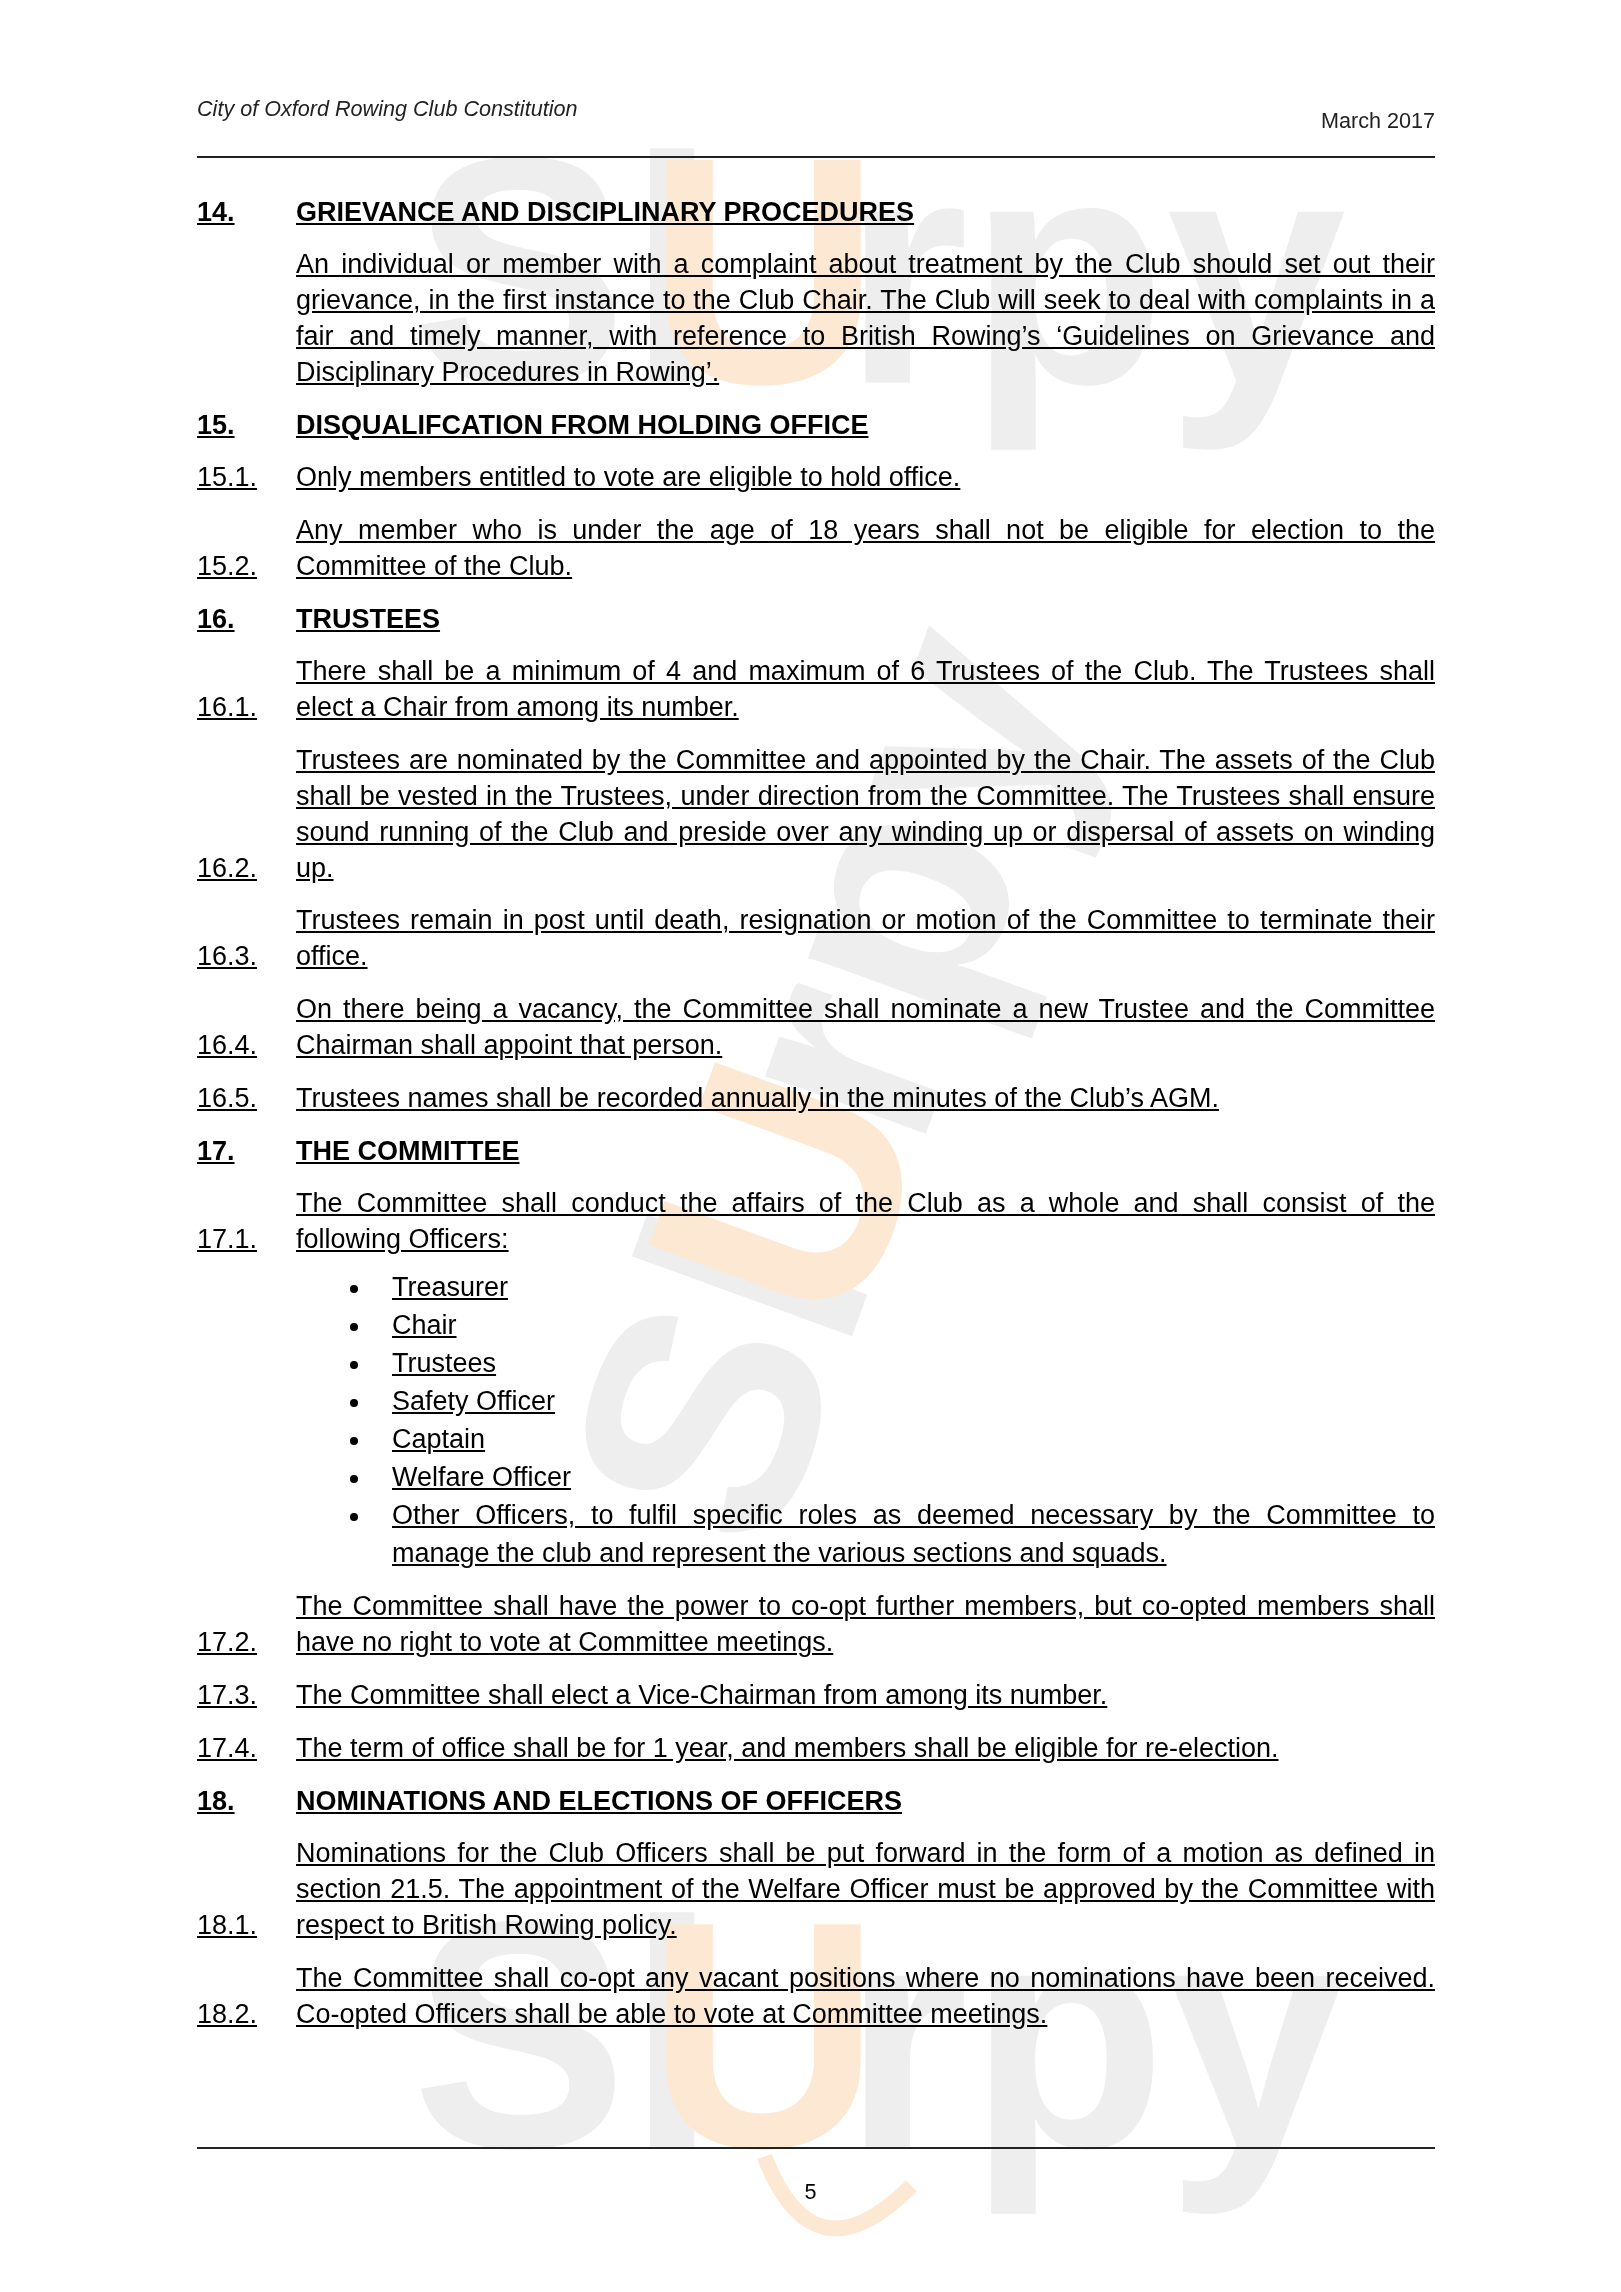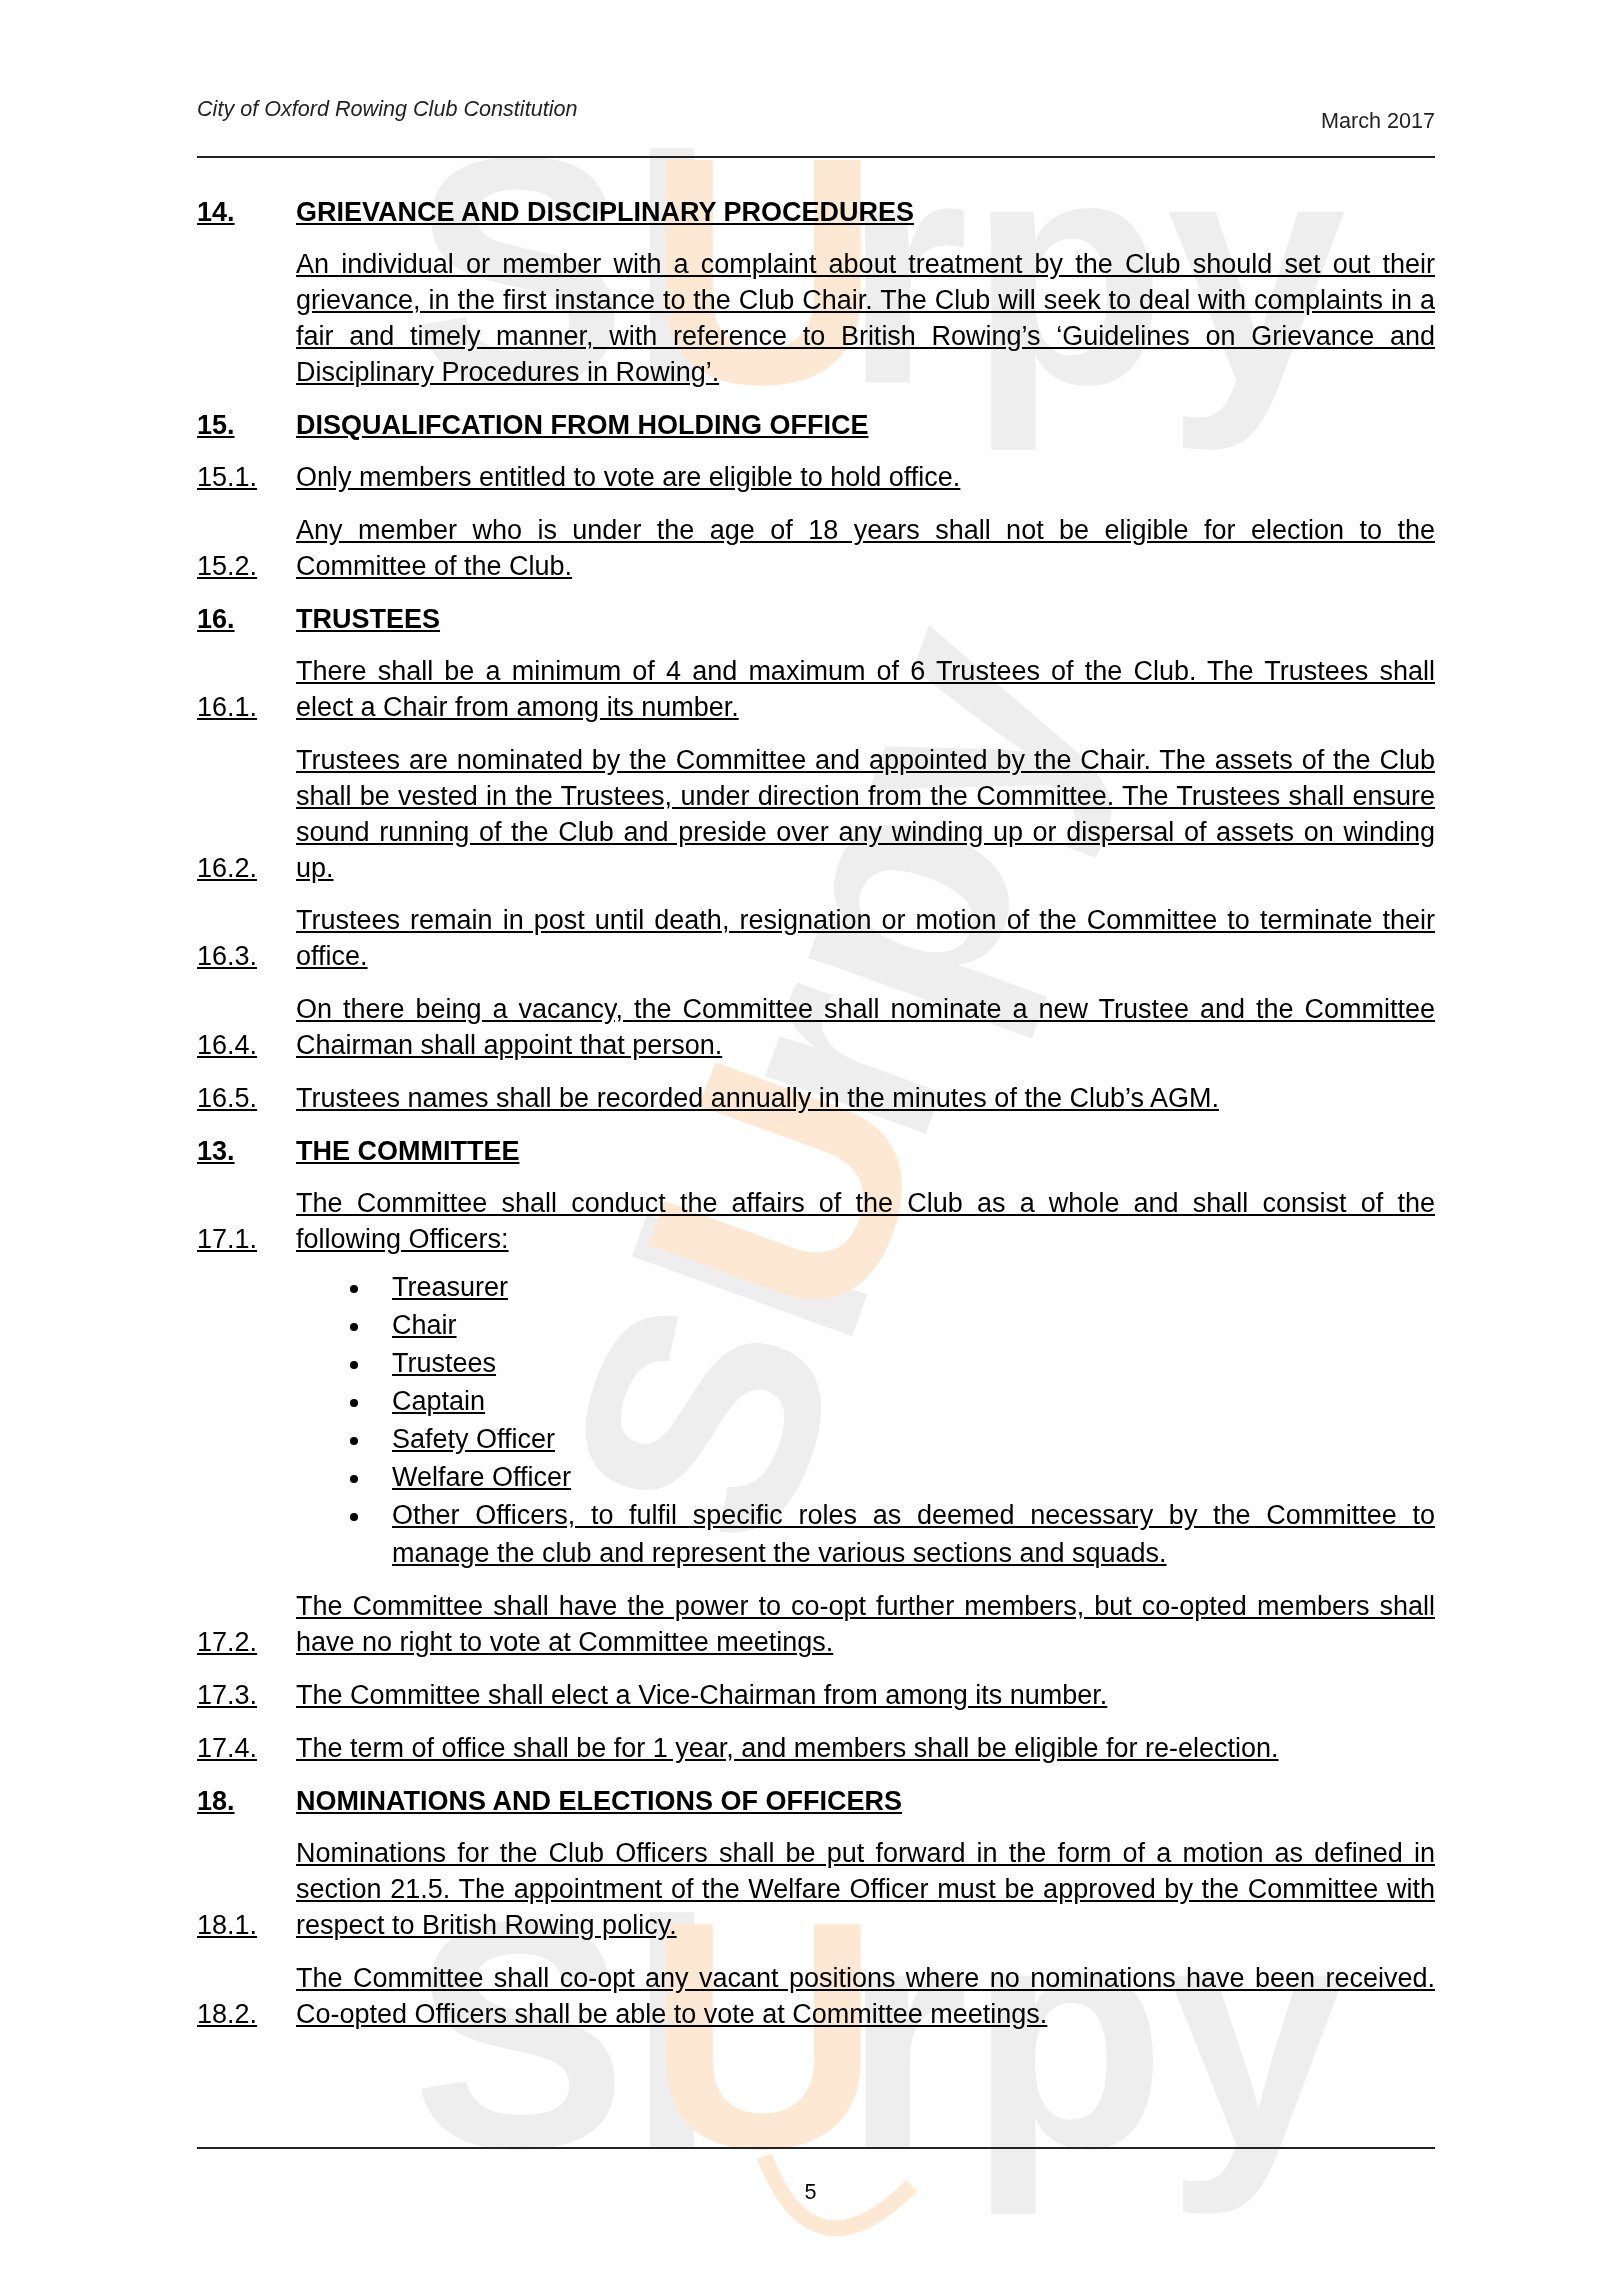--- a/index.html
+++ b/index.html
@@ -103,33 +103,33 @@
       <span class="text">On there being a vacancy, the Committee shall nominate a new Trustee and the Committee Chairman shall appoint that person.</span>
     </div>
     <div class="para">
       <span class="num">16.5.</span>
       <span class="text">Trustees names shall be recorded annually in the minutes of the Club’s AGM.</span>
     </div>
   </div>
 
   <div class="section">
     <div class="heading">
-      <span class="num">13.</span>
+      <span class="num">17.</span>
       <span>THE COMMITTEE</span>
     </div>
     <div class="para">
       <span class="num">17.1.</span>
       <span class="text">The Committee shall conduct the affairs of the Club as a whole and shall consist of the following Officers:</span>
     </div>
     <ul class="bullets">
       <li><span class="bullet"></span><span>Treasurer</span></li>
       <li><span class="bullet"></span><span>Chair</span></li>
       <li><span class="bullet"></span><span>Trustees</span></li>
+      <li><span class="bullet"></span><span>Safety Officer</span></li>
       <li><span class="bullet"></span><span>Captain</span></li>
-      <li><span class="bullet"></span><span>Safety Officer</span></li>
       <li><span class="bullet"></span><span>Welfare Officer</span></li>
       <li><span class="bullet"></span><span>Other Officers, to fulfil specific roles as deemed necessary by the Committee to manage the club and represent the various sections and squads.</span></li>
     </ul>
     <div class="para">
       <span class="num">17.2.</span>
       <span class="text">The Committee shall have the power to co-opt further members, but co-opted members shall have no right to vote at Committee meetings.</span>
     </div>
     <div class="para">
       <span class="num">17.3.</span>
       <span class="text">The Committee shall elect a Vice-Chairman from among its number.</span>

